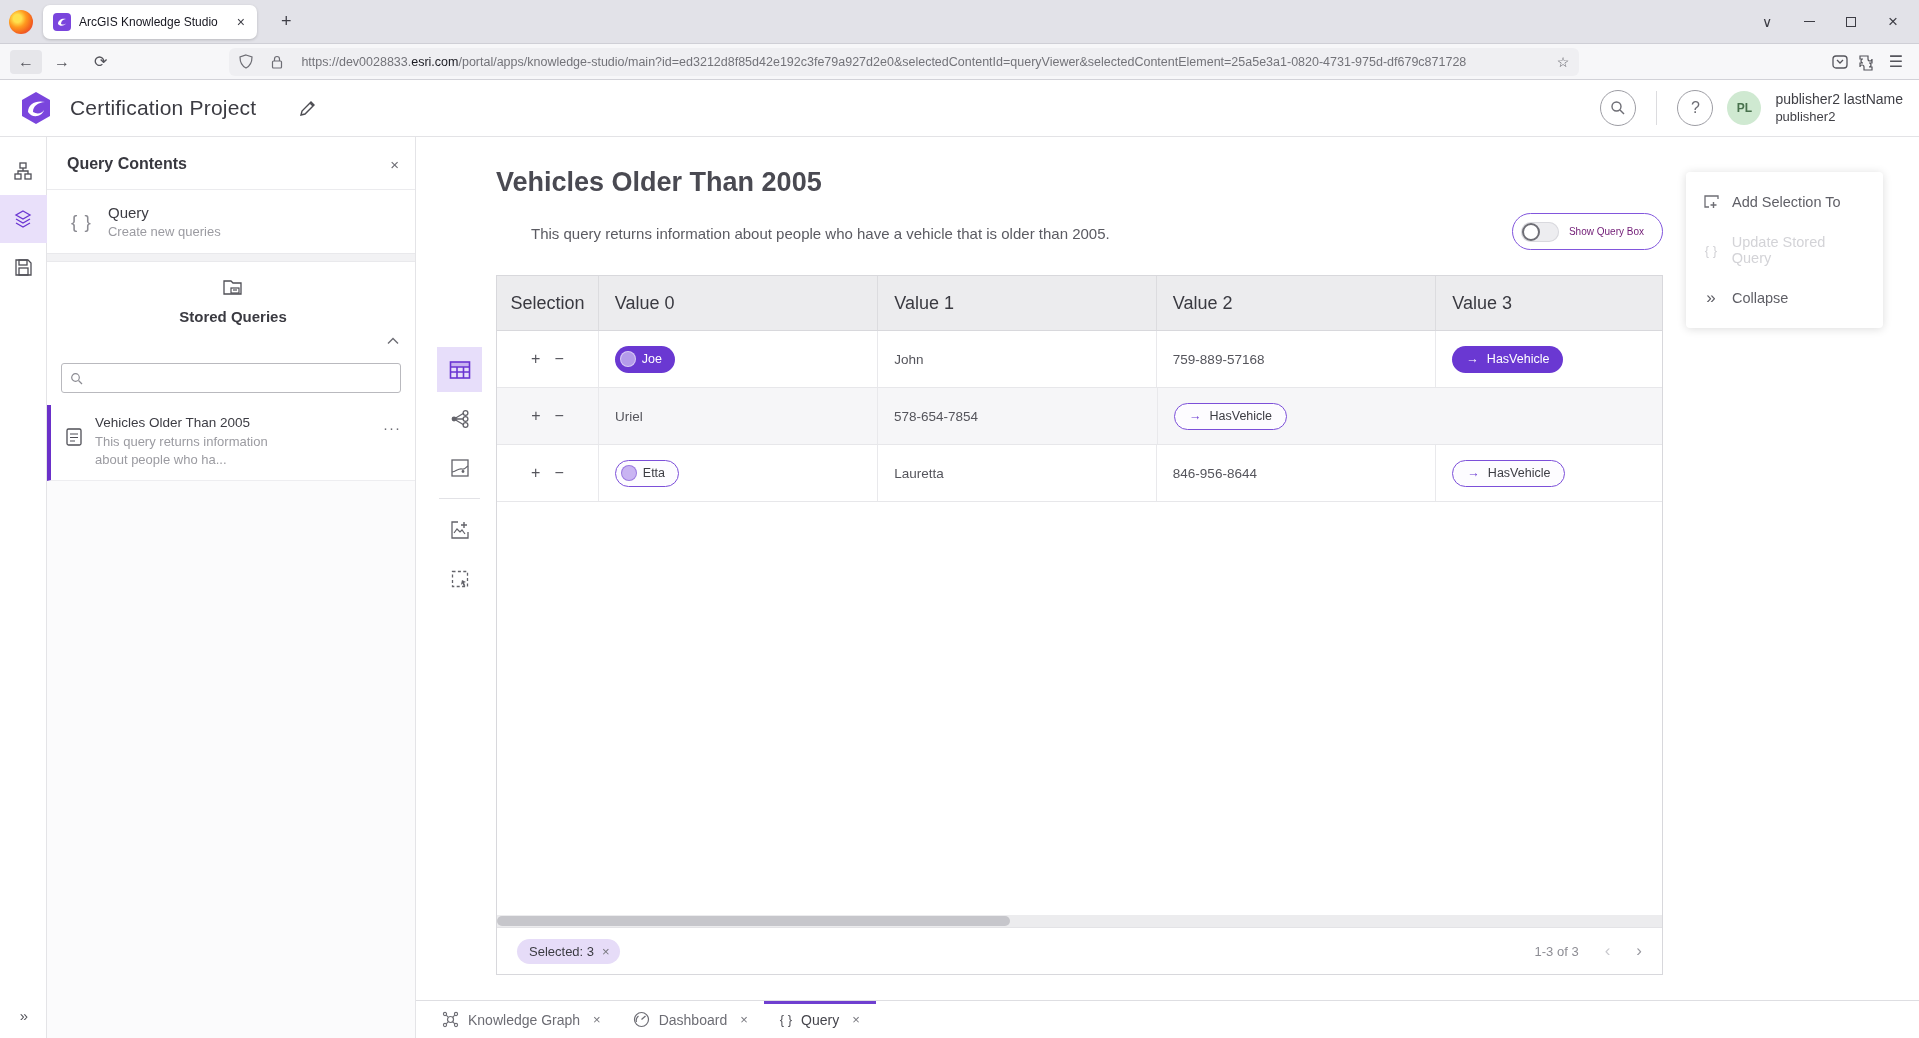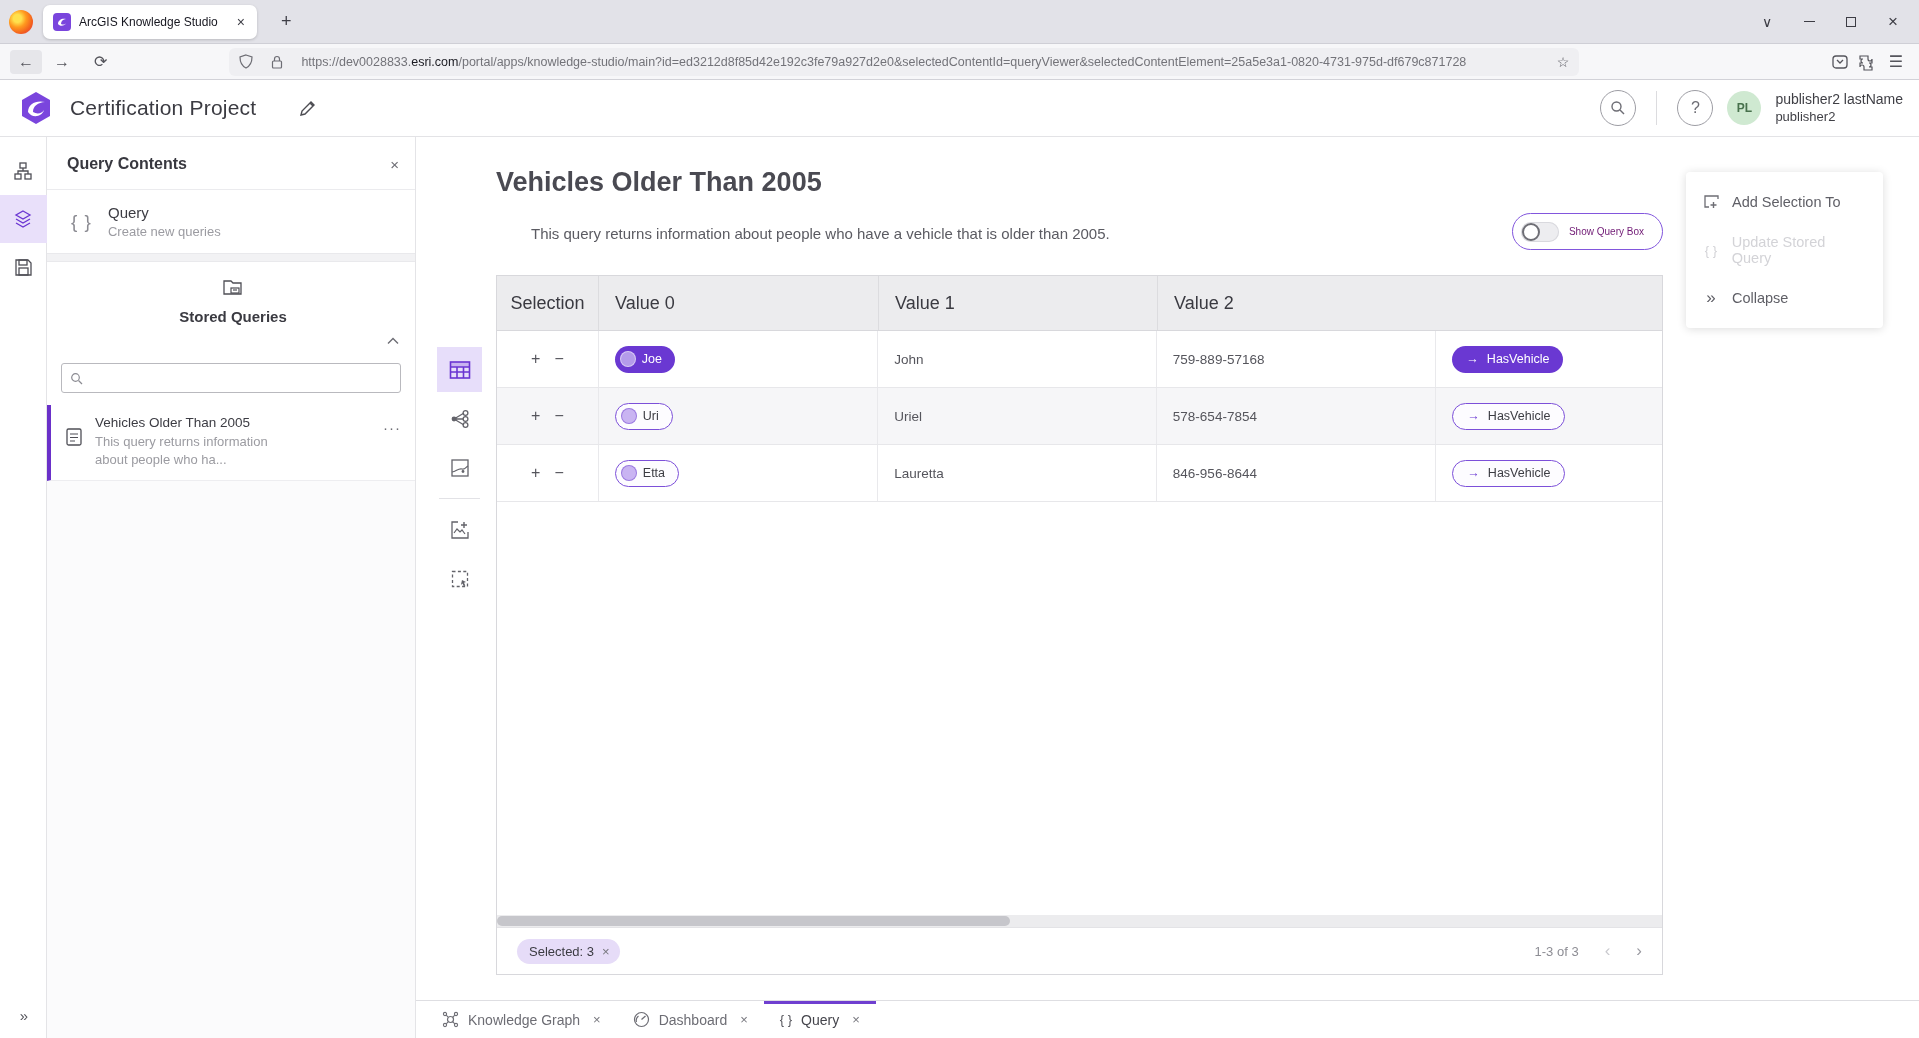--- a/index.html
+++ b/index.html
@@ -346,20 +346,21 @@
               </svg>
           </div>
         </div>
 
         <div class="tablebox">
           <div class="thead">
             <div class="th c0">Selection</div>
             <div class="th c1">Value 0</div>
             <div class="th c2">Value 1</div>
             <div class="th c3">Value 2</div>
+            <div class="th c4">Value 3</div>
           </div>
 
           <div class="trow">
             <div class="td c0">
               <span class="pm">+</span>
               <span class="pm">−</span>
             </div>
             <div class="td c1">
               <span class="entity-pill fill">
                   <span class="dot"></span>
@@ -373,26 +374,20 @@
                   <span class="arr">→</span>
                   <span>HasVehicle</span>
                 </span>
             </div>
           </div>
 
           <div class="trow alt">
             <div class="td c0">
               <span class="pm">+</span>
               <span class="pm">−</span>
-            </div>
-            <div class="td c1">
-              <span class="entity-pill line">
-                  <span class="dot"></span>
-                  <span>Uri</span>
-                </span>
             </div>
             <div class="td c2">Uriel</div>
             <div class="td c3">578-654-7854</div>
             <div class="td c4">
               <span class="rel-pill line">
                   <span class="arr">→</span>
                   <span>HasVehicle</span>
                 </span>
             </div>
           </div>

